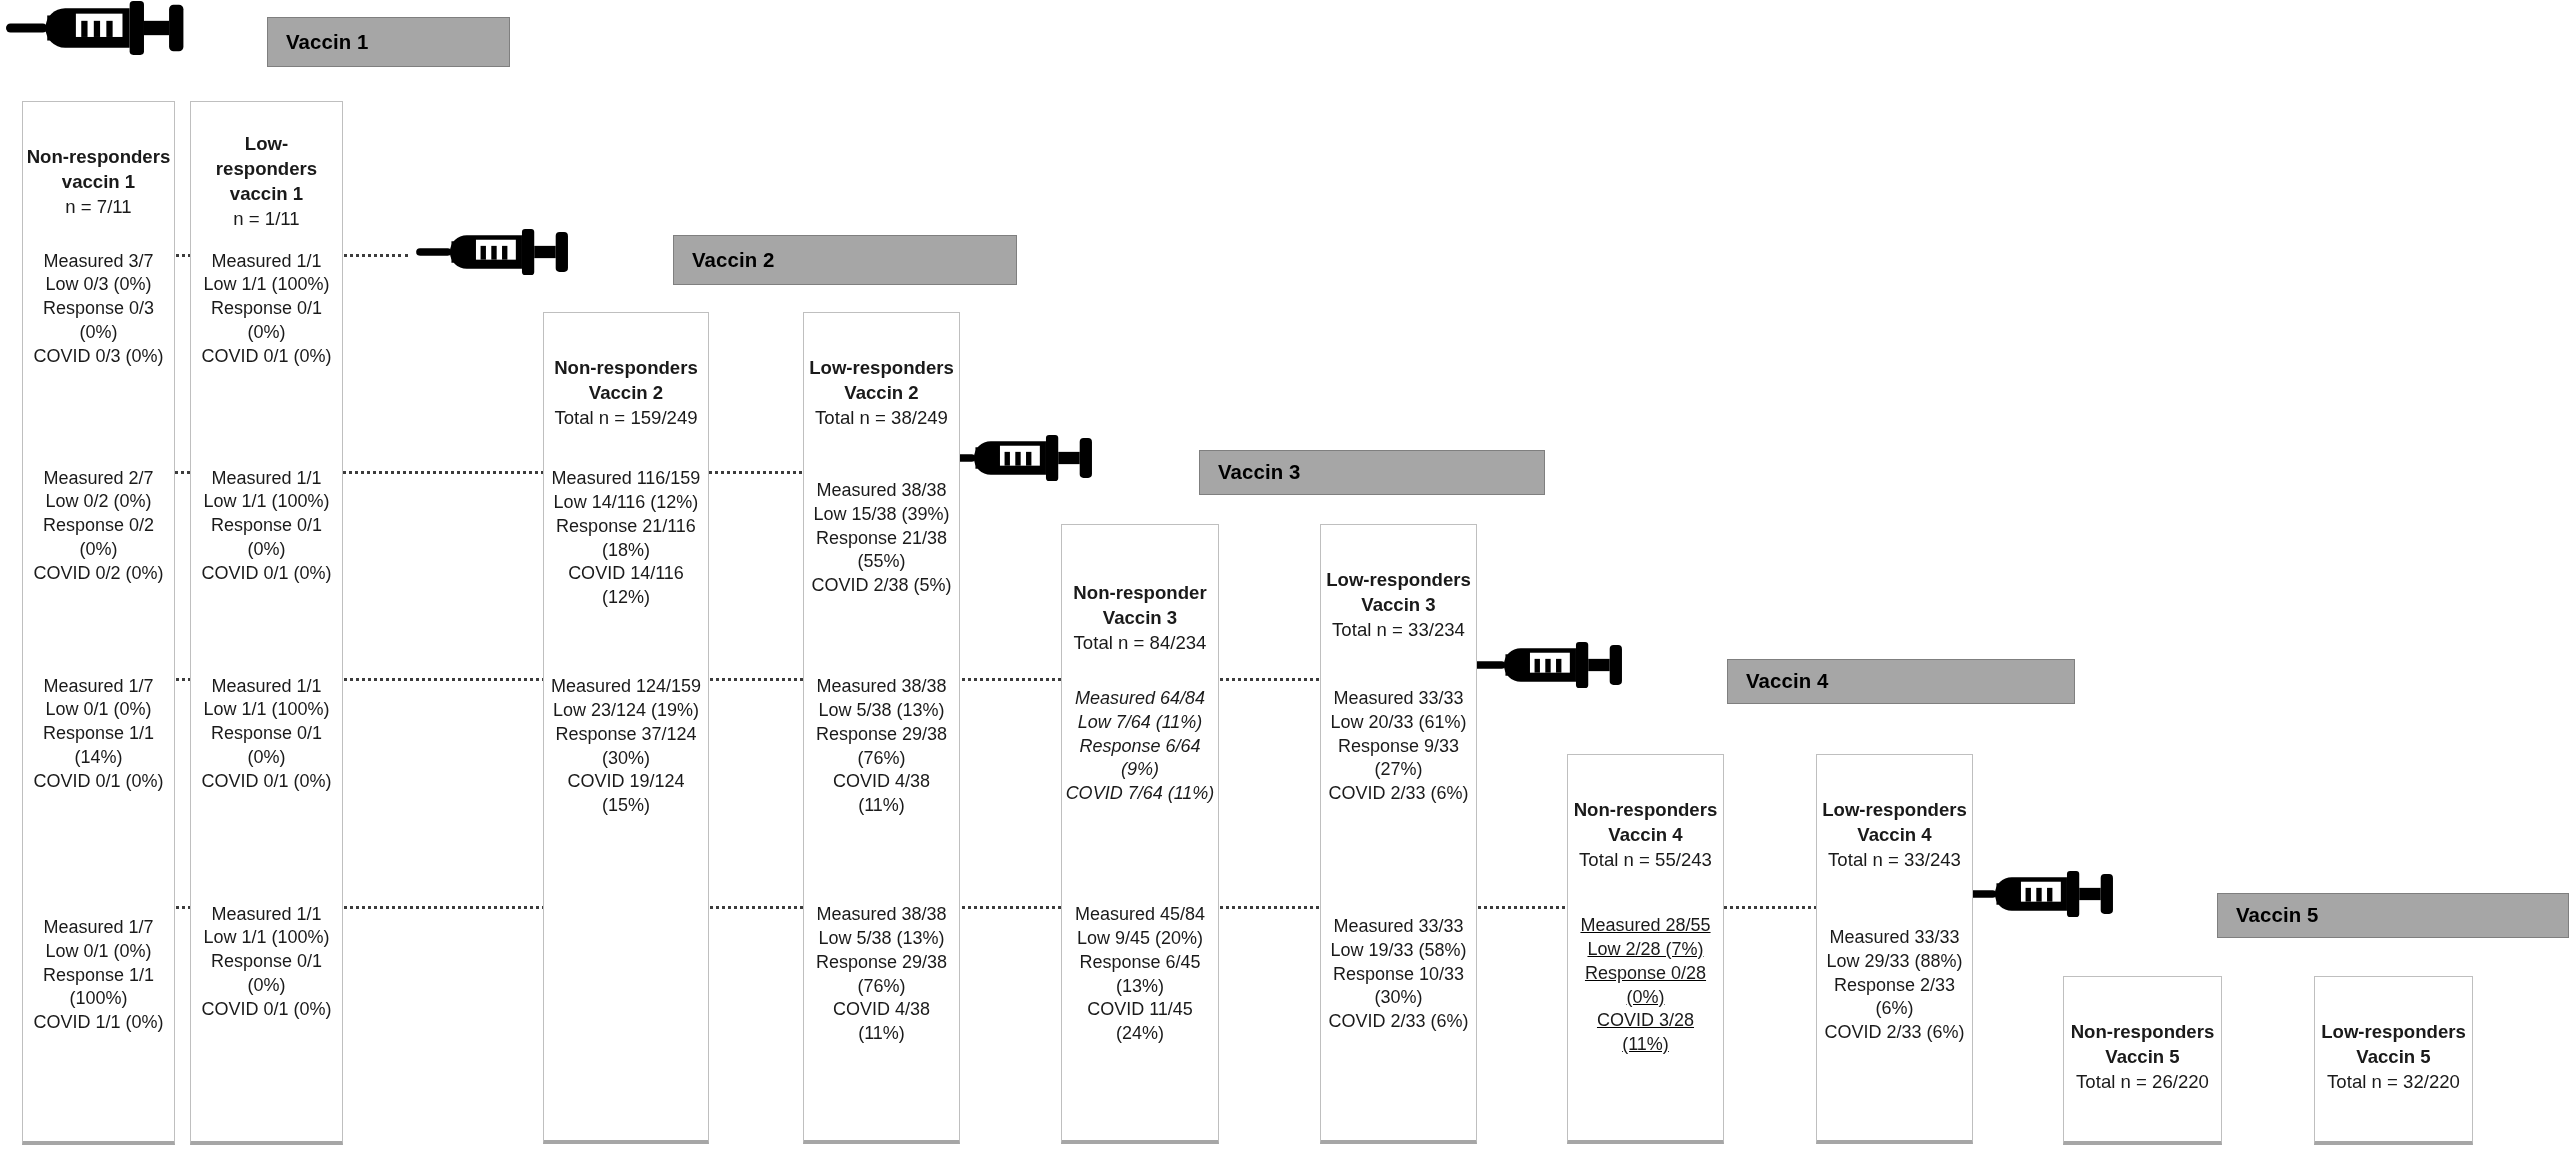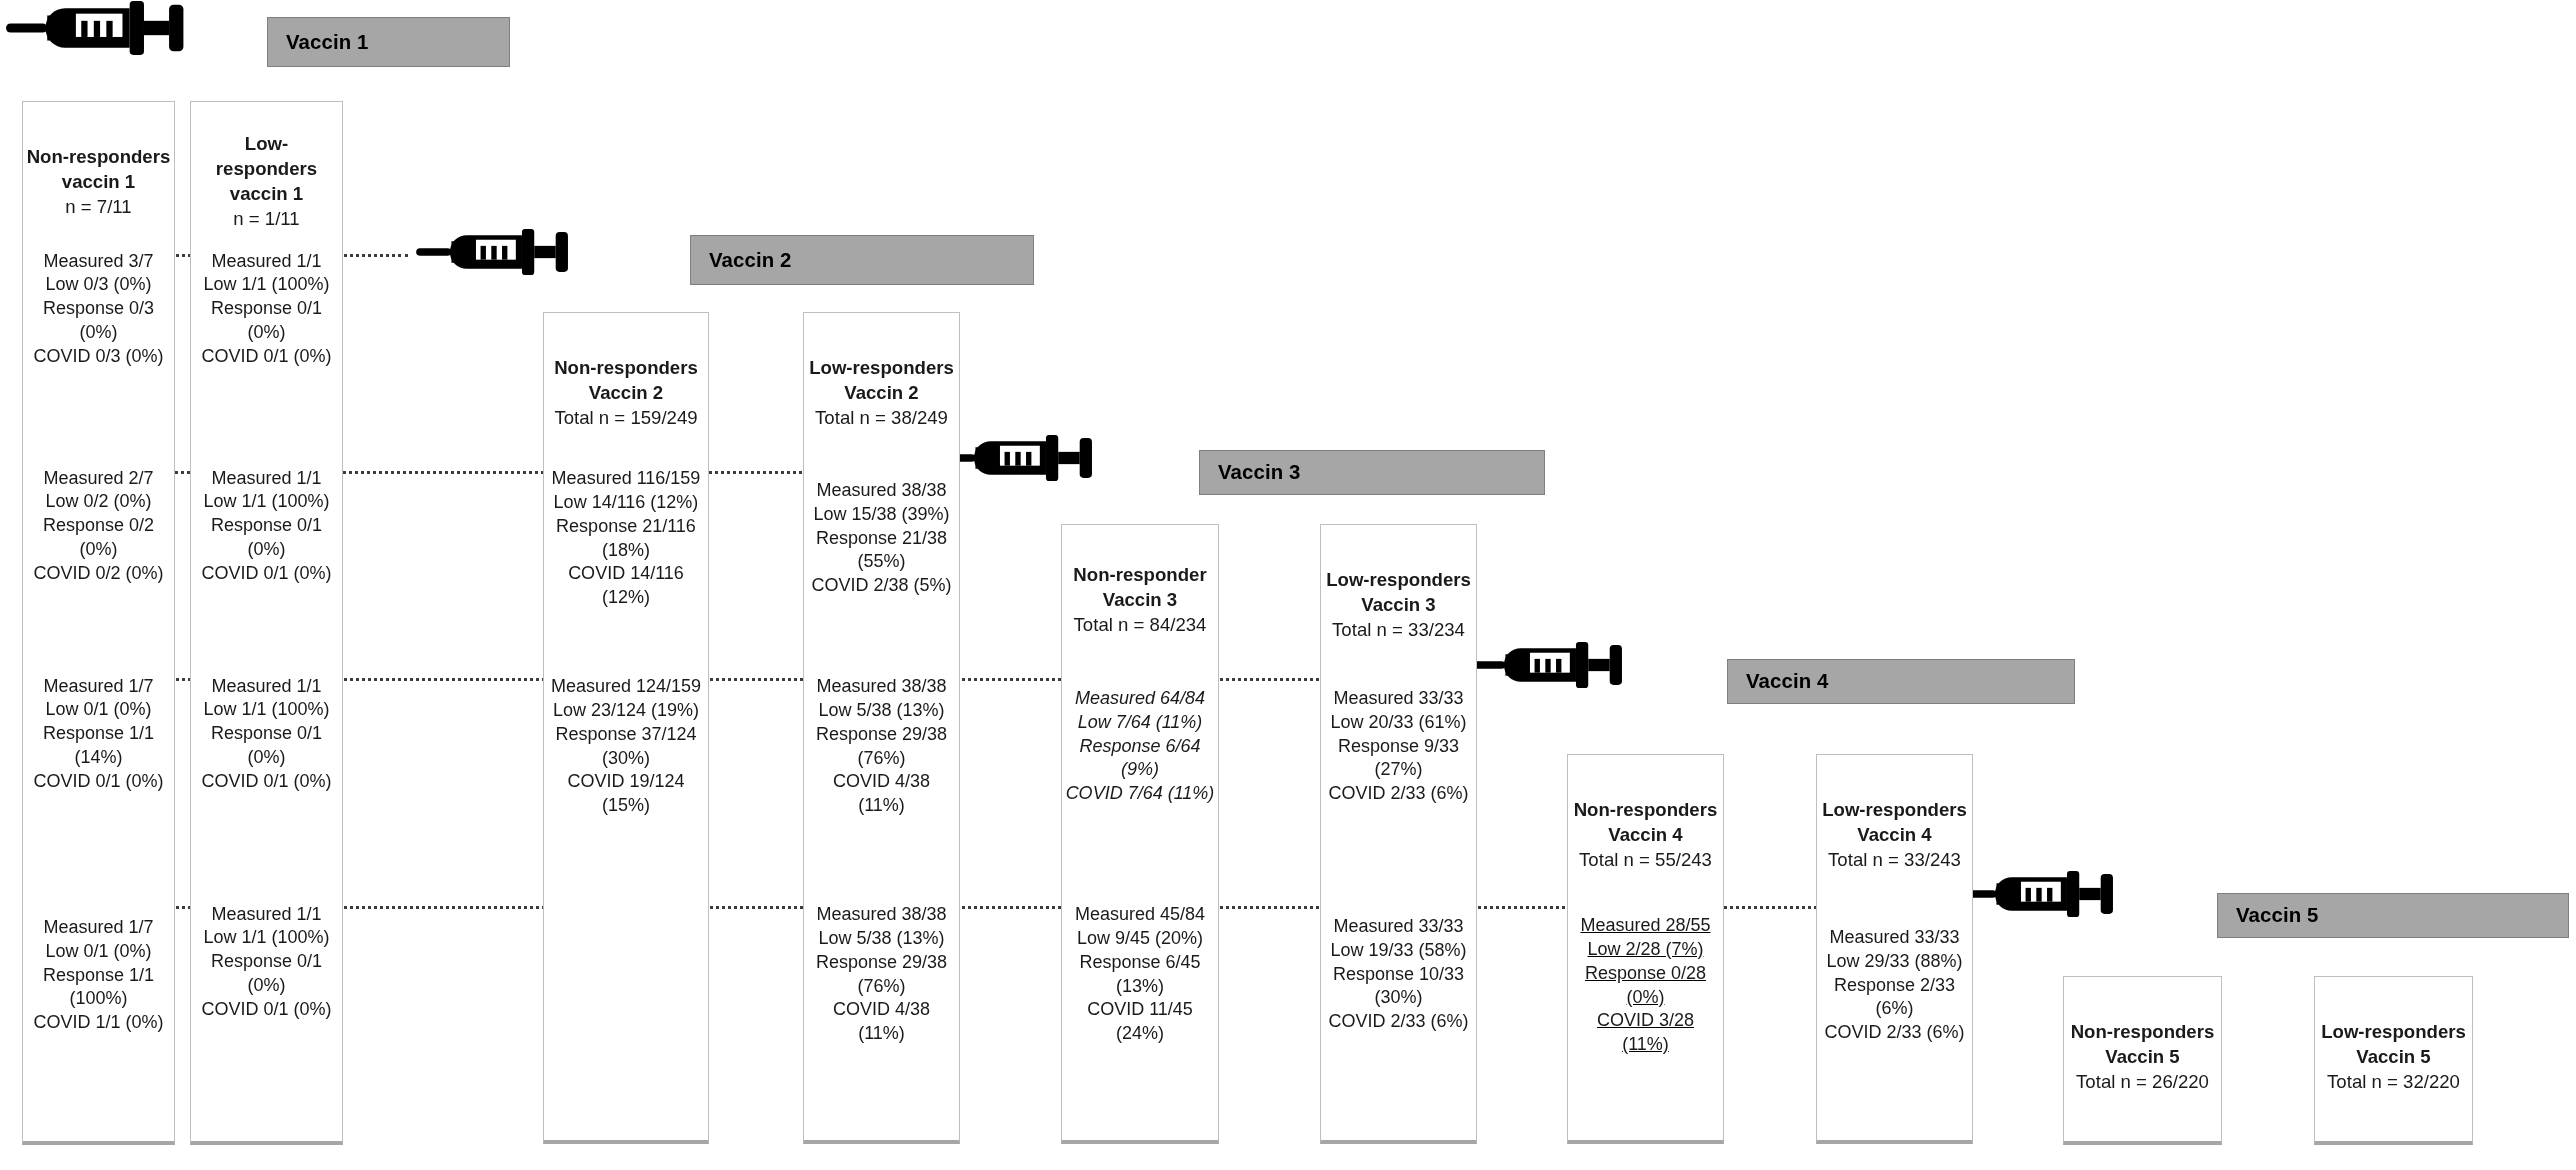--- a/index.html
+++ b/index.html
@@ -145,21 +145,21 @@
         <rect x="84" y="22" width="7" height="18" fill="#000000"></rect>
         <rect x="98" y="22" width="7" height="18" fill="#000000"></rect>
         <rect x="112" y="22" width="7" height="18" fill="#000000"></rect>
       </g>
     </svg>
   </div>
 
   <div class="banner" style="left:267px;top:17px;width:243px;height:50px;">
     <span>Vaccin 1</span>
   </div>
-  <div class="banner" style="left:673px;top:235px;width:344px;height:50px;margin-left:17px;">
+  <div class="banner" style="left:673px;top:235px;width:344px;height:50px;">
     <span>Vaccin 2</span>
   </div>
   <div class="banner" style="left:1199px;top:450px;width:346px;height:45px;">
     <span>Vaccin 3</span>
   </div>
   <div class="banner" style="left:1727px;top:659px;width:348px;height:45px;">
     <span>Vaccin 4</span>
   </div>
   <div class="banner" style="left:2217px;top:893px;width:352px;height:45px;">
     <span>Vaccin 5</span>
@@ -288,21 +288,21 @@
     <div class="cellwrap" style="top:594px;height:135px;">
       <div class="celltxt">Measured 38/38
 Low 5/38 (13%)
 Response 29/38
 (76%)
 COVID 4/38 (11%)</div>
     </div>
   </div>
 
   <div class="col" style="left:1061px;top:524px;width:158px;height:620px;">
-    <div class="cellwrap head" style="top:6px;height:114px;align-items:center;">
+    <div class="cellwrap head" style="top:24px;height:114px;align-items:center;">
       <div class="celltxt">
         <span class="headline">Non-responder
 Vaccin 3</span>
         <span>Total n = 84/234</span>
       </div>
     </div>
     <div class="cellwrap" style="top:154px;height:135px;font-style:italic;">
       <div class="celltxt">Measured 64/84
 Low  7/64 (11%)
 Response 6/64 (9%)

